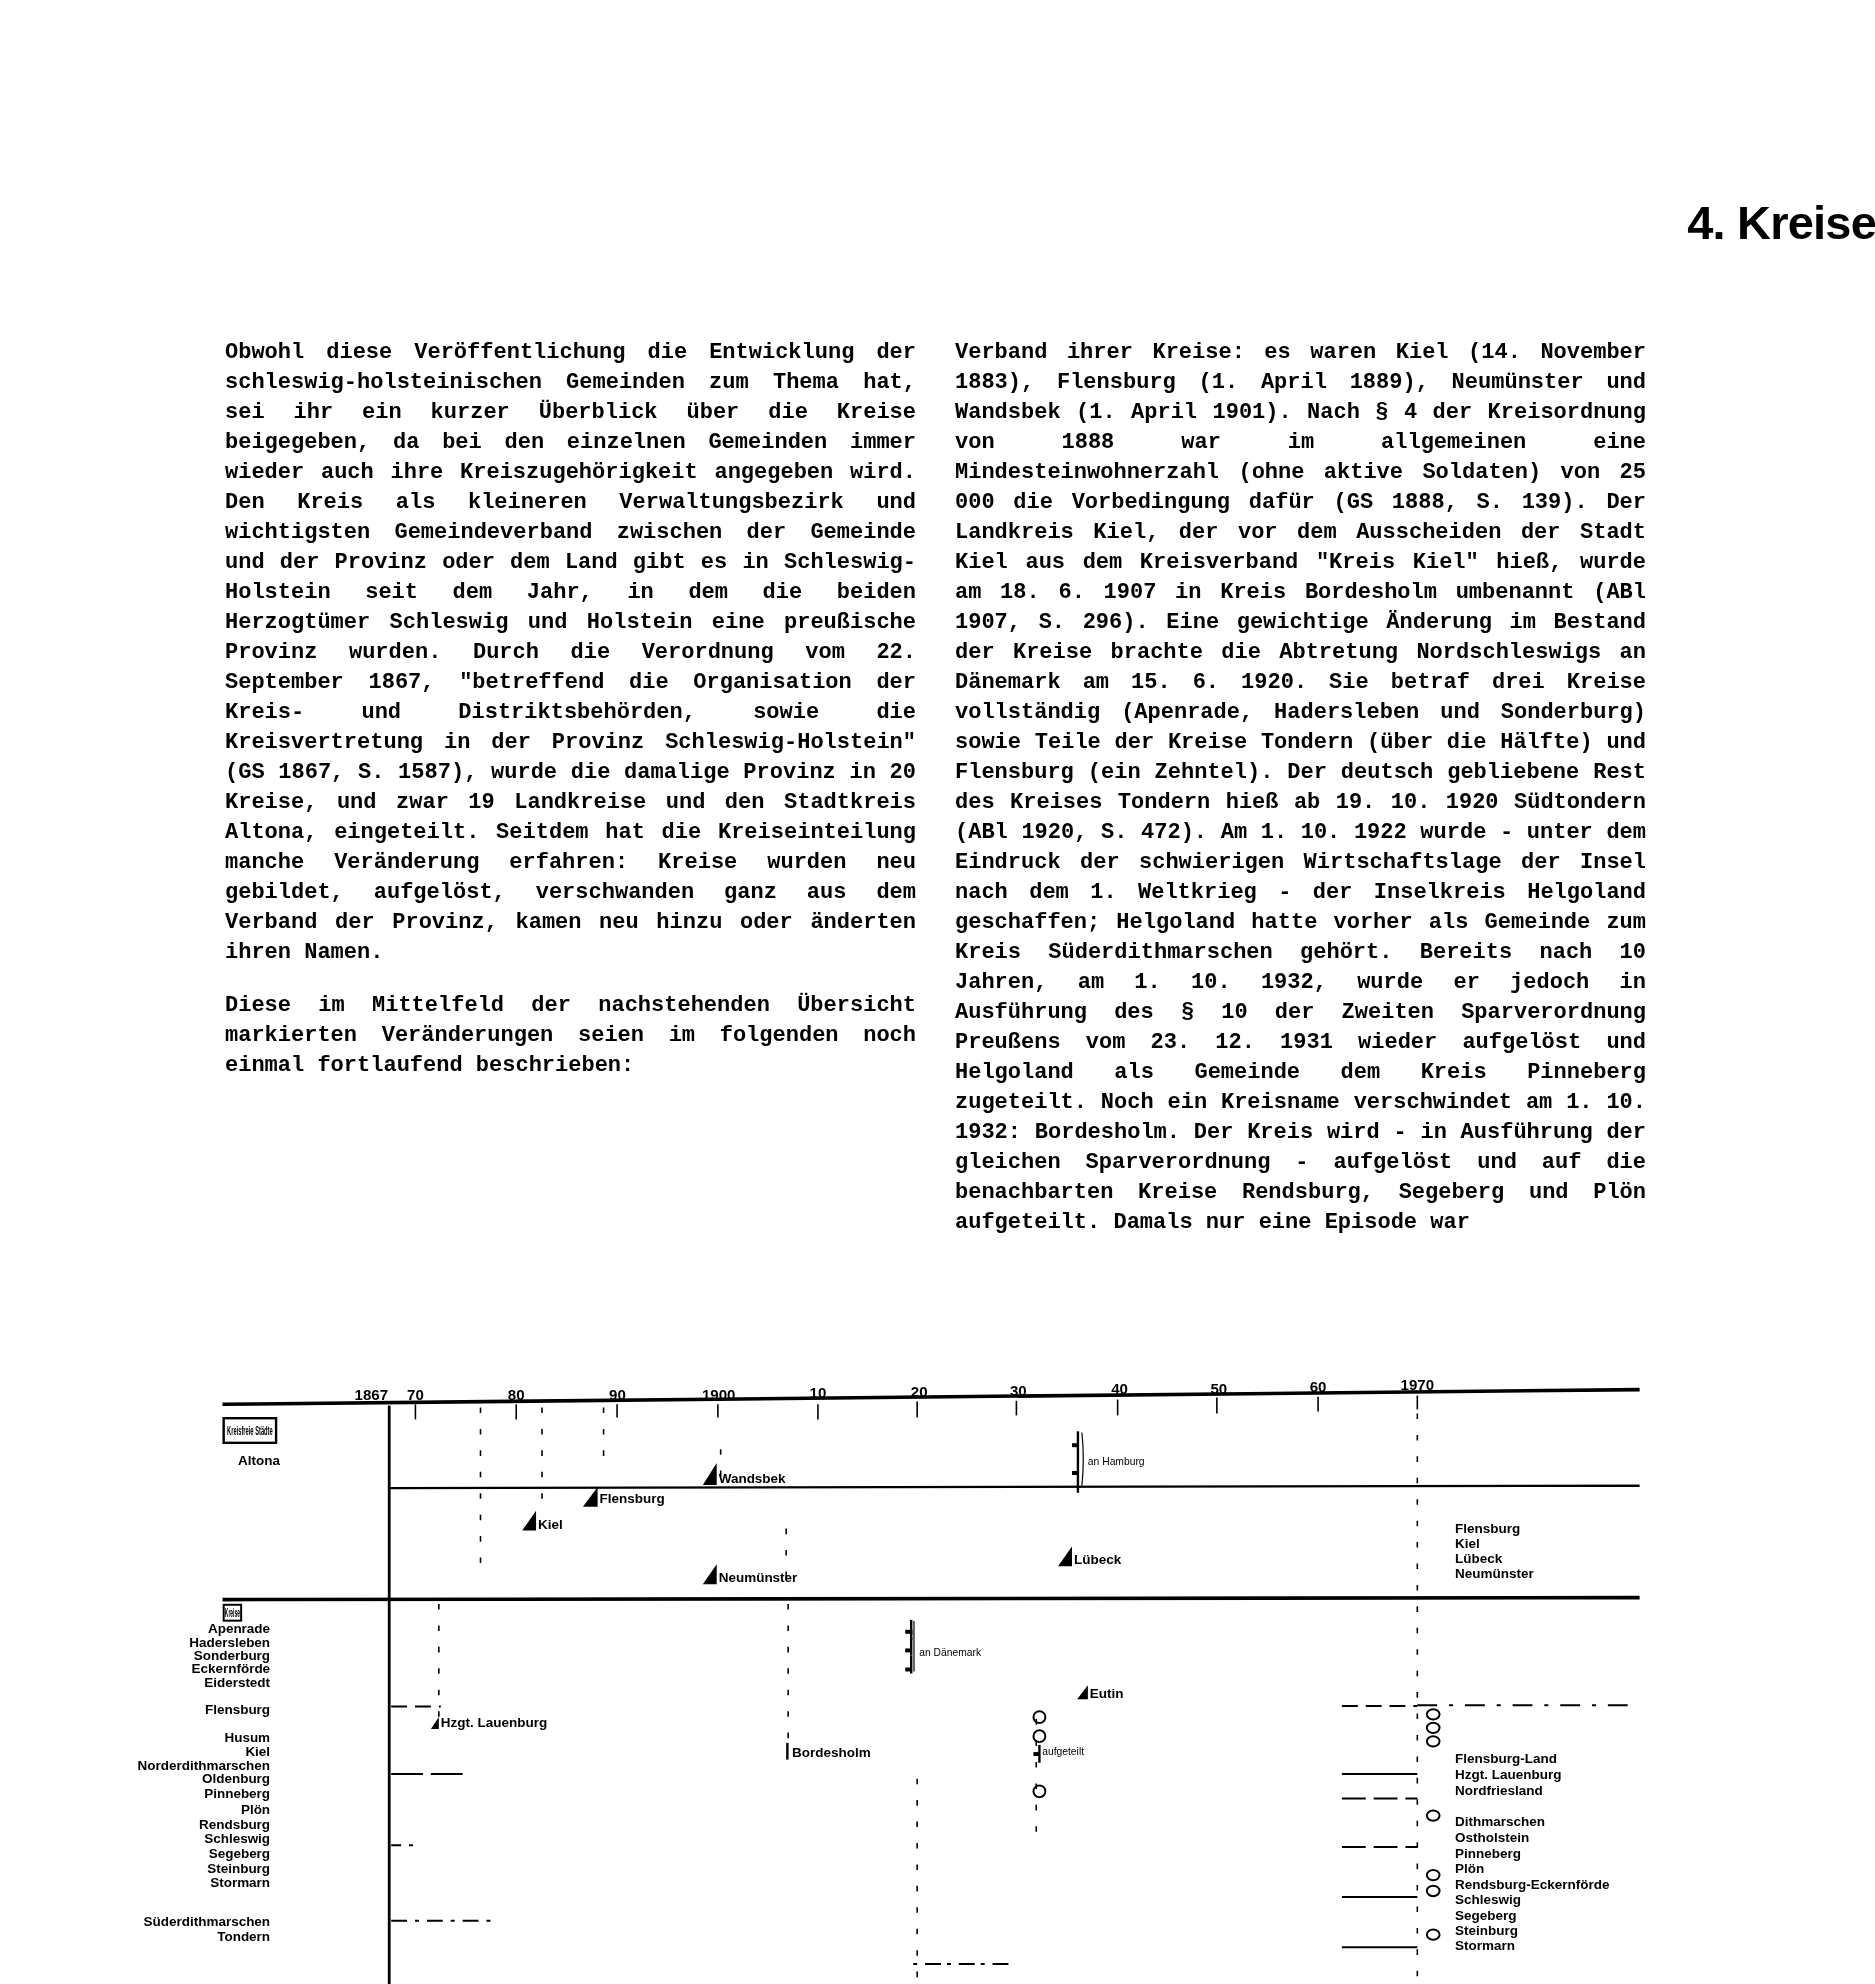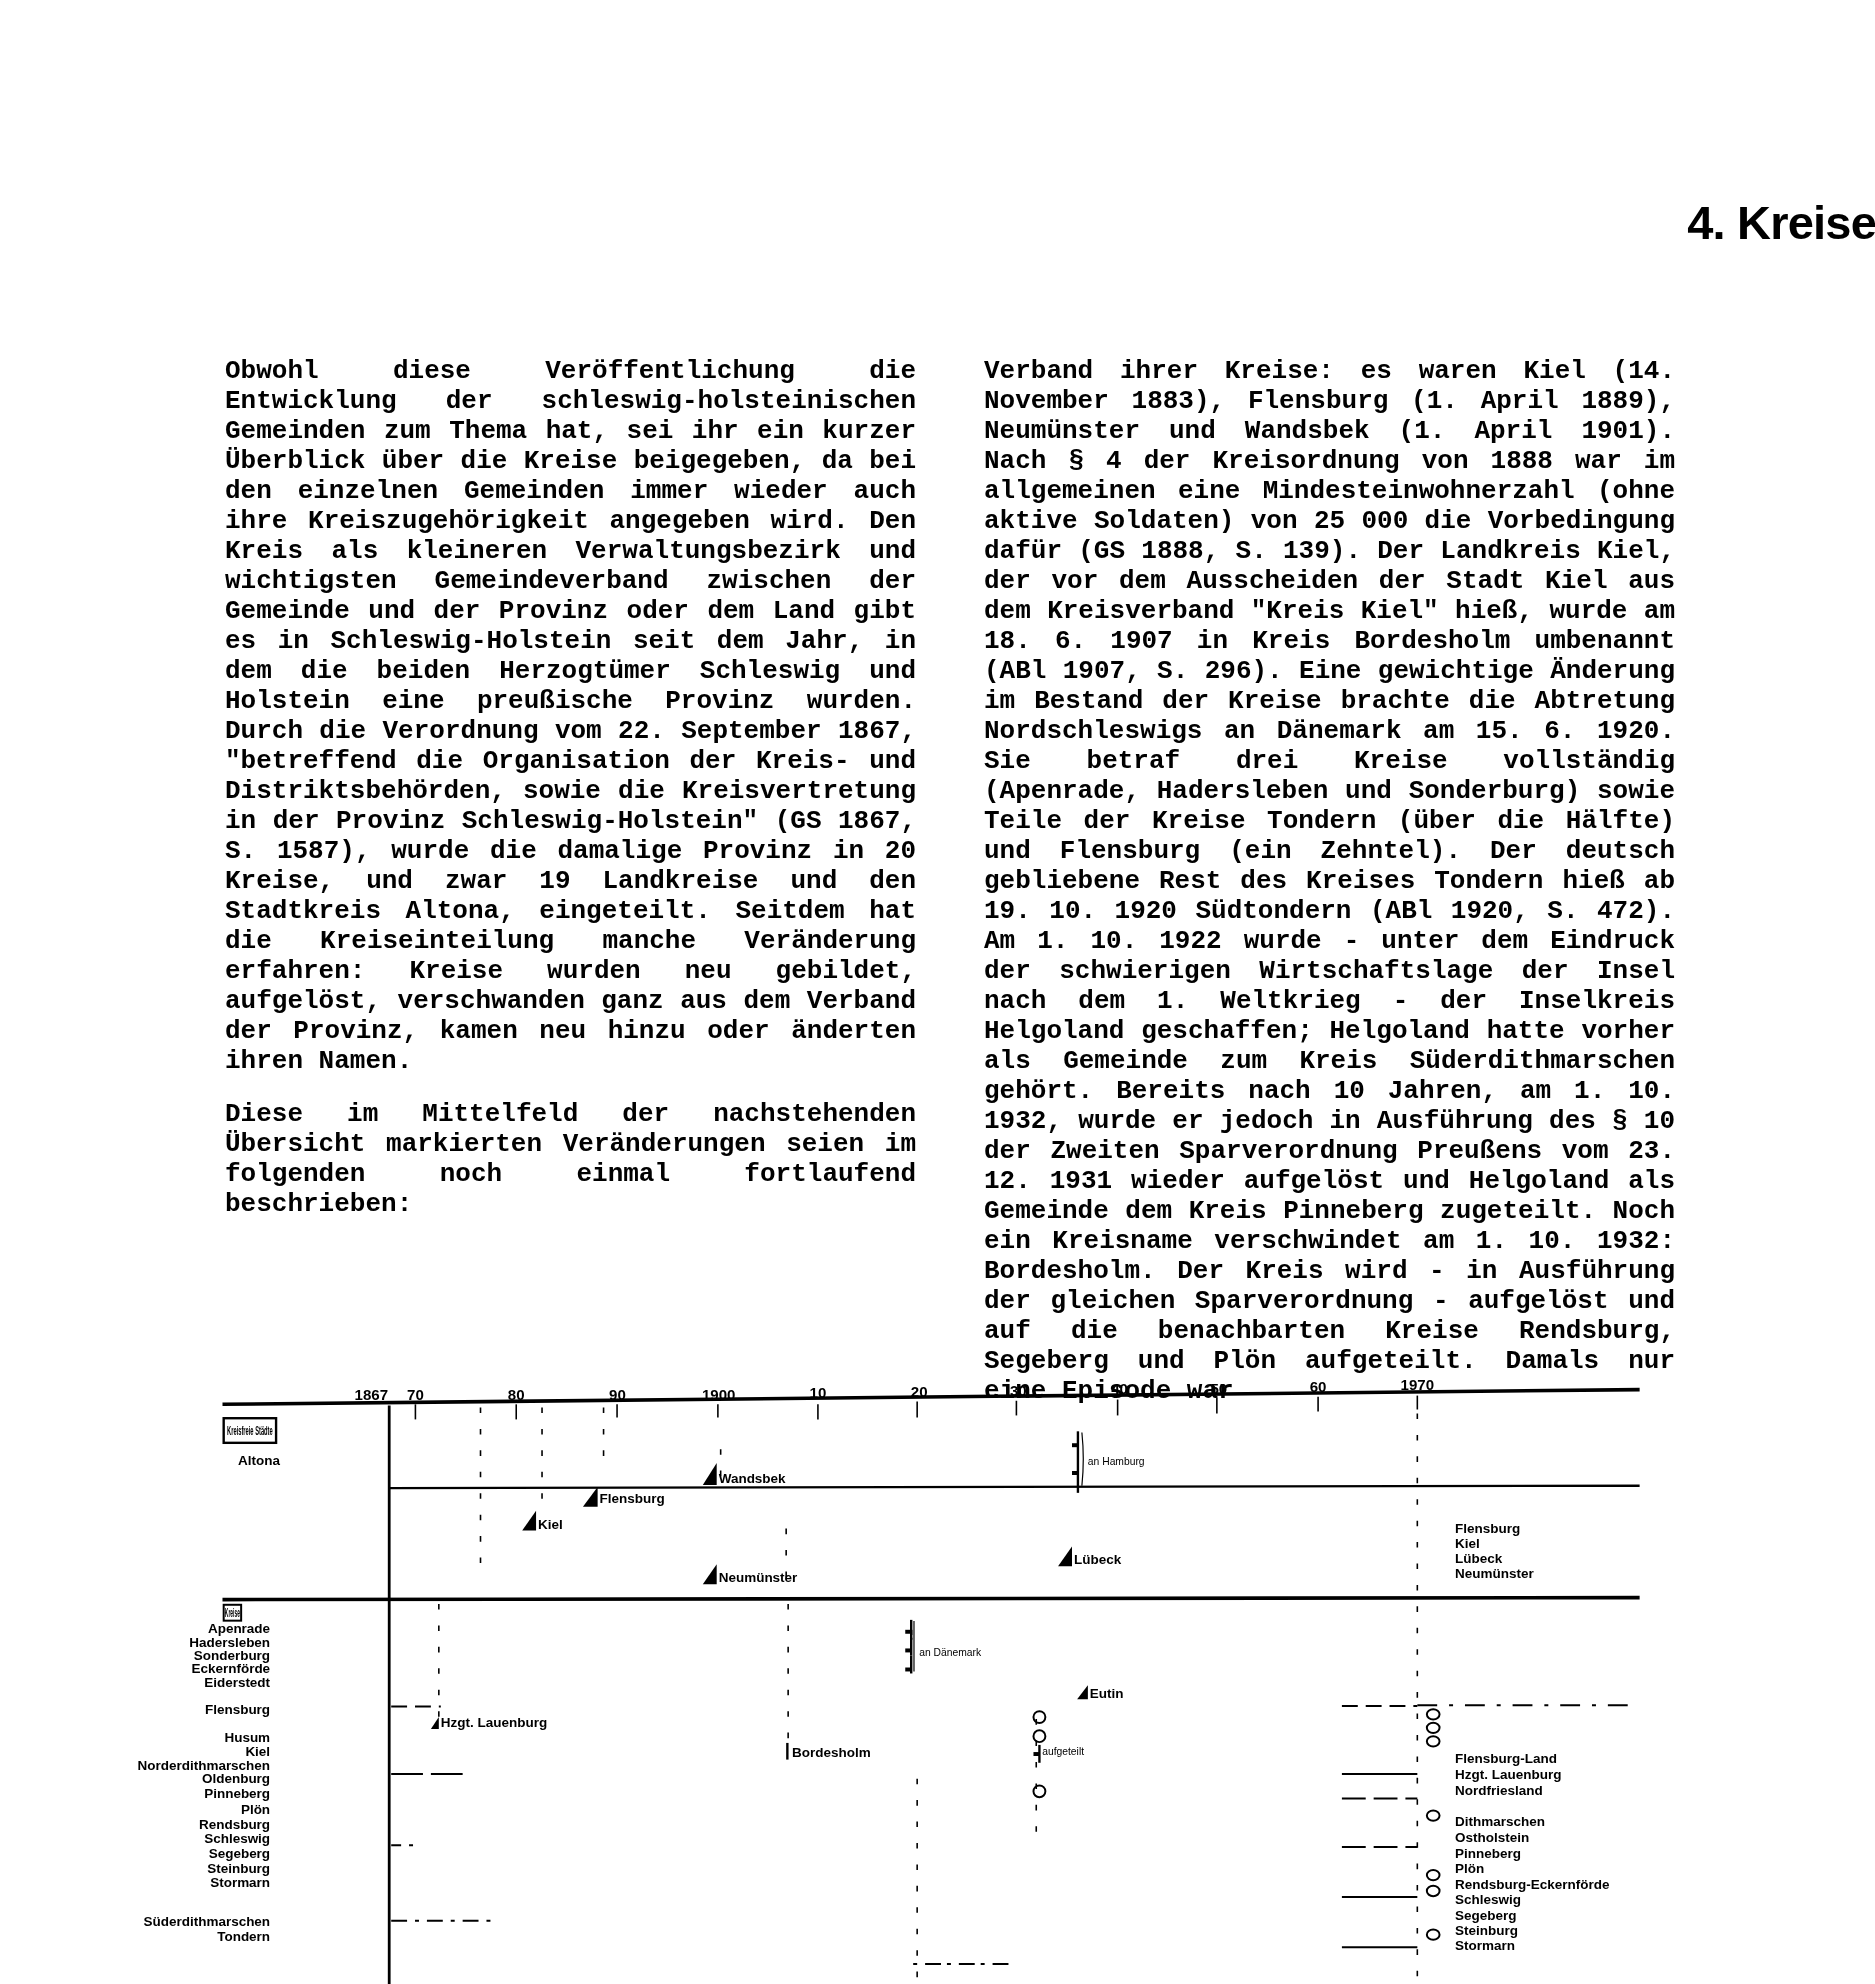--- a/index.html
+++ b/index.html
@@ -1,24 +1,24 @@
 <!DOCTYPE html>
 <html style="font-size:6.4px"><head>
 <meta charset="utf-8">
 <style>
   html,body{margin:0;padding:0;background:#ffffff;}
   body{width:1876px;height:2437px;position:relative;overflow:hidden;color:#000;}
   .title{position:absolute;left:0;width:1876px;top:195px;text-align:right;
     font-family:"Liberation Sans",sans-serif;font-weight:bold;font-size:47px;letter-spacing:-0.8px;}
-  .col{position:absolute;top:356px;width:691px;
+  .col{position:absolute;top:338px;width:691px;
     font-family:"Liberation Mono","DejaVu Sans Mono",monospace;font-weight:bold;
-    font-size:26px;line-height:30px;text-align:justify;}
+    font-size:22px;line-height:30px;text-align:justify;}
   .col p{margin:0 0 23px 0;}
   .col-left{left:225px;}
-  .col-right{left:955px;margin-left:29px;}
+  .col-right{left:955px;}
   .chart{position:absolute;left:0;top:1342px;width:1876px;height:913px;}
   .chart text{font-family:"Liberation Sans",sans-serif;}
   .lbl{font-weight:bold;font-size:34px;}
   .tick{font-size:38px;}
   .small{font-size:26px;}
   .legend{font-size:28px;}
 </style>
 </head>
 <body>
 

